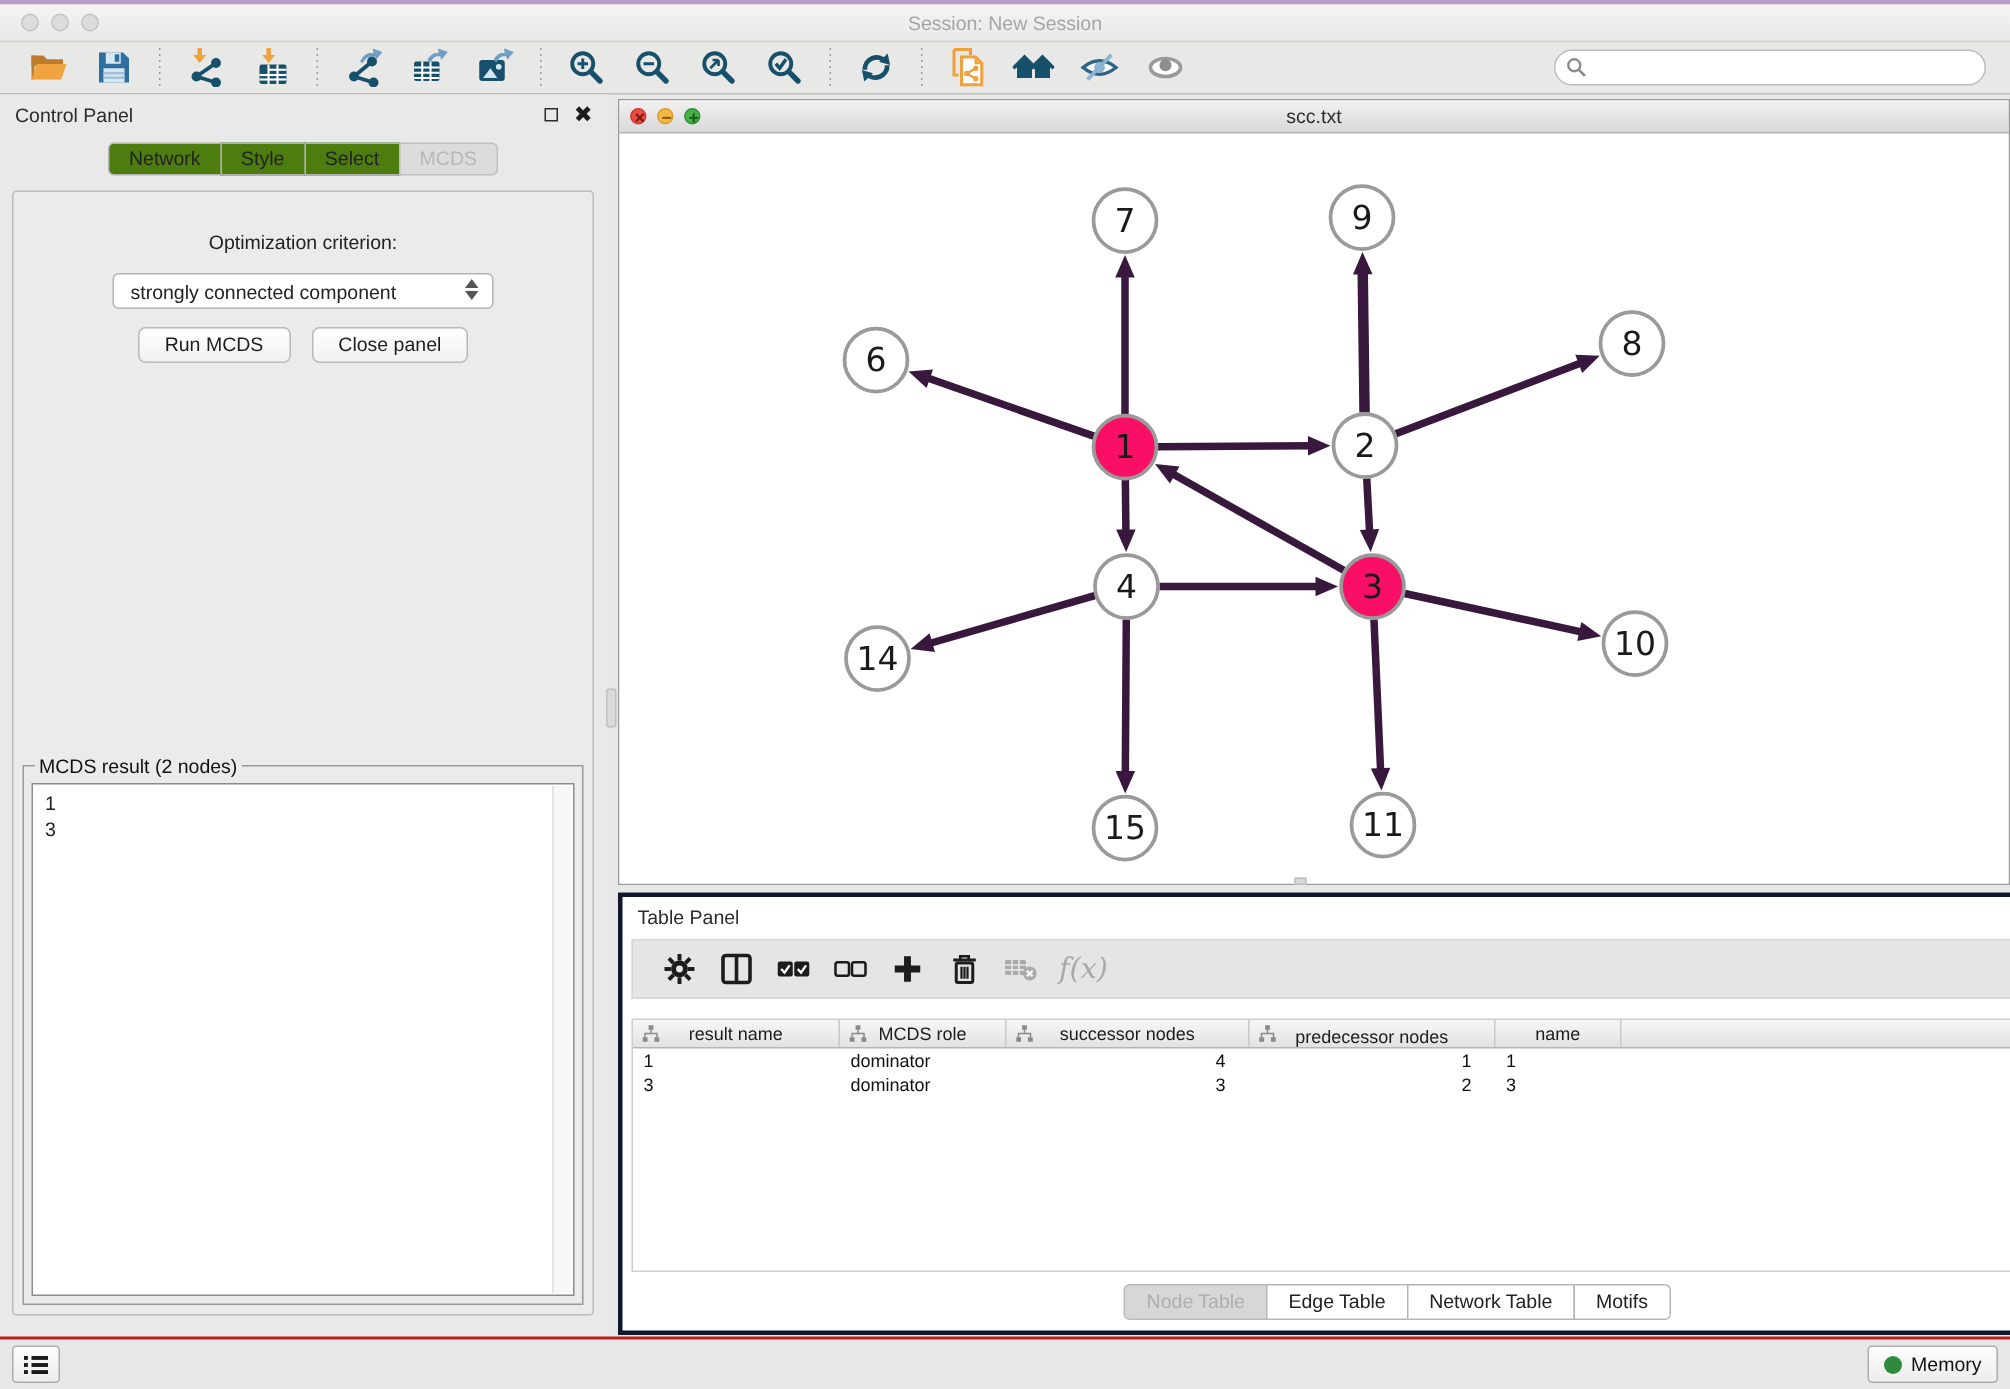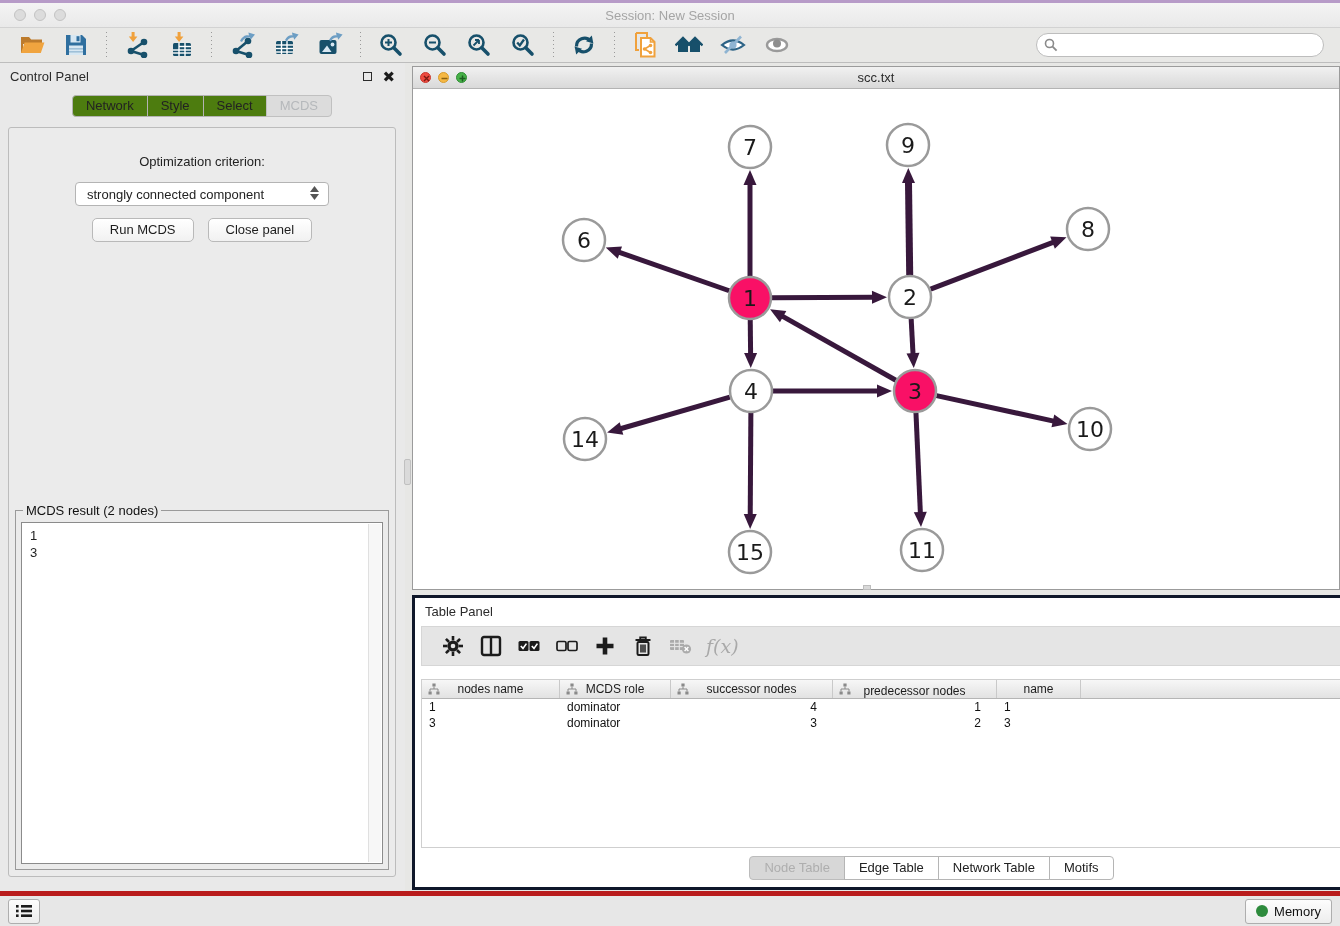--- a/index.html
+++ b/index.html
@@ -83,21 +83,21 @@
   .al { text-align:left; padding-left:7px; }
   .ar { text-align:right; padding-right:16px; }
   .tp-tabs { position:absolute; left:0; right:0; bottom:7px; display:flex; justify-content:center; }
   .tp-tab { background:#fff; border:1px solid #b5b5b5; padding:3px 14px 4px; margin-left:-1px; font-size:13px; }
   .tp-tab:first-child { border-radius:4px 0 0 4px; }
   .tp-tab:last-child { border-radius:0 4px 4px 0; }
   .tp-tab.selected { background:#d7d7d7; color:#aeaeae; border-color:#bcbcbc; }
 
   
   .statusbar { position:absolute; left:0; top:891px; width:100%; height:35px; background:#e7e7e7;
-    border-top:5px solid #b91c1c; display:flex; align-items:center; padding:0 8px; }
+    border-top:2px solid #b91c1c; display:flex; align-items:center; padding:0 8px; }
   .sb-btn { background:linear-gradient(#fdfdfd,#ededed); border:1px solid #aeaeae; border-radius:3px;
     height:25px; display:flex; align-items:center; justify-content:center; padding:0 6px; }
   .mem-btn { margin-left:auto; padding:0 10px; gap:6px; font-size:13px; color:#111; }
   .mem-dot { width:12px; height:12px; border-radius:50%; background:#2e8b3d; display:inline-block; }
 </style>
 </head>
 <body>
 
 <div id="app">
   <div class="top-accent"></div>
@@ -475,21 +475,21 @@
       <div class="nt-header" id="nt-header">
           <div class="nt-hcell" style="width: 138px;">
             <svg width="12" height="12" viewBox="0 0 12 12">
               <g fill="#8a8a8a">
                 <rect x="4.4" y="0.5" width="3.2" height="3"></rect>
                 <rect x="0.5" y="8.5" width="3.2" height="3"></rect>
                 <rect x="8.3" y="8.5" width="3.2" height="3"></rect>
               </g>
               <path d="M6 3.5 V6 M2 8.5 V6 H10 V8.5" stroke="#8a8a8a" stroke-width="1" fill="none"></path>
             </svg>
-            <span>nodes name</span>
+            <span>result name</span>
           </div>
           <div class="nt-hcell" style="width: 111px;">
             <svg width="12" height="12" viewBox="0 0 12 12">
               <g fill="#8a8a8a">
                 <rect x="4.4" y="0.5" width="3.2" height="3"></rect>
                 <rect x="0.5" y="8.5" width="3.2" height="3"></rect>
                 <rect x="8.3" y="8.5" width="3.2" height="3"></rect>
               </g>
               <path d="M6 3.5 V6 M2 8.5 V6 H10 V8.5" stroke="#8a8a8a" stroke-width="1" fill="none"></path>
             </svg>

